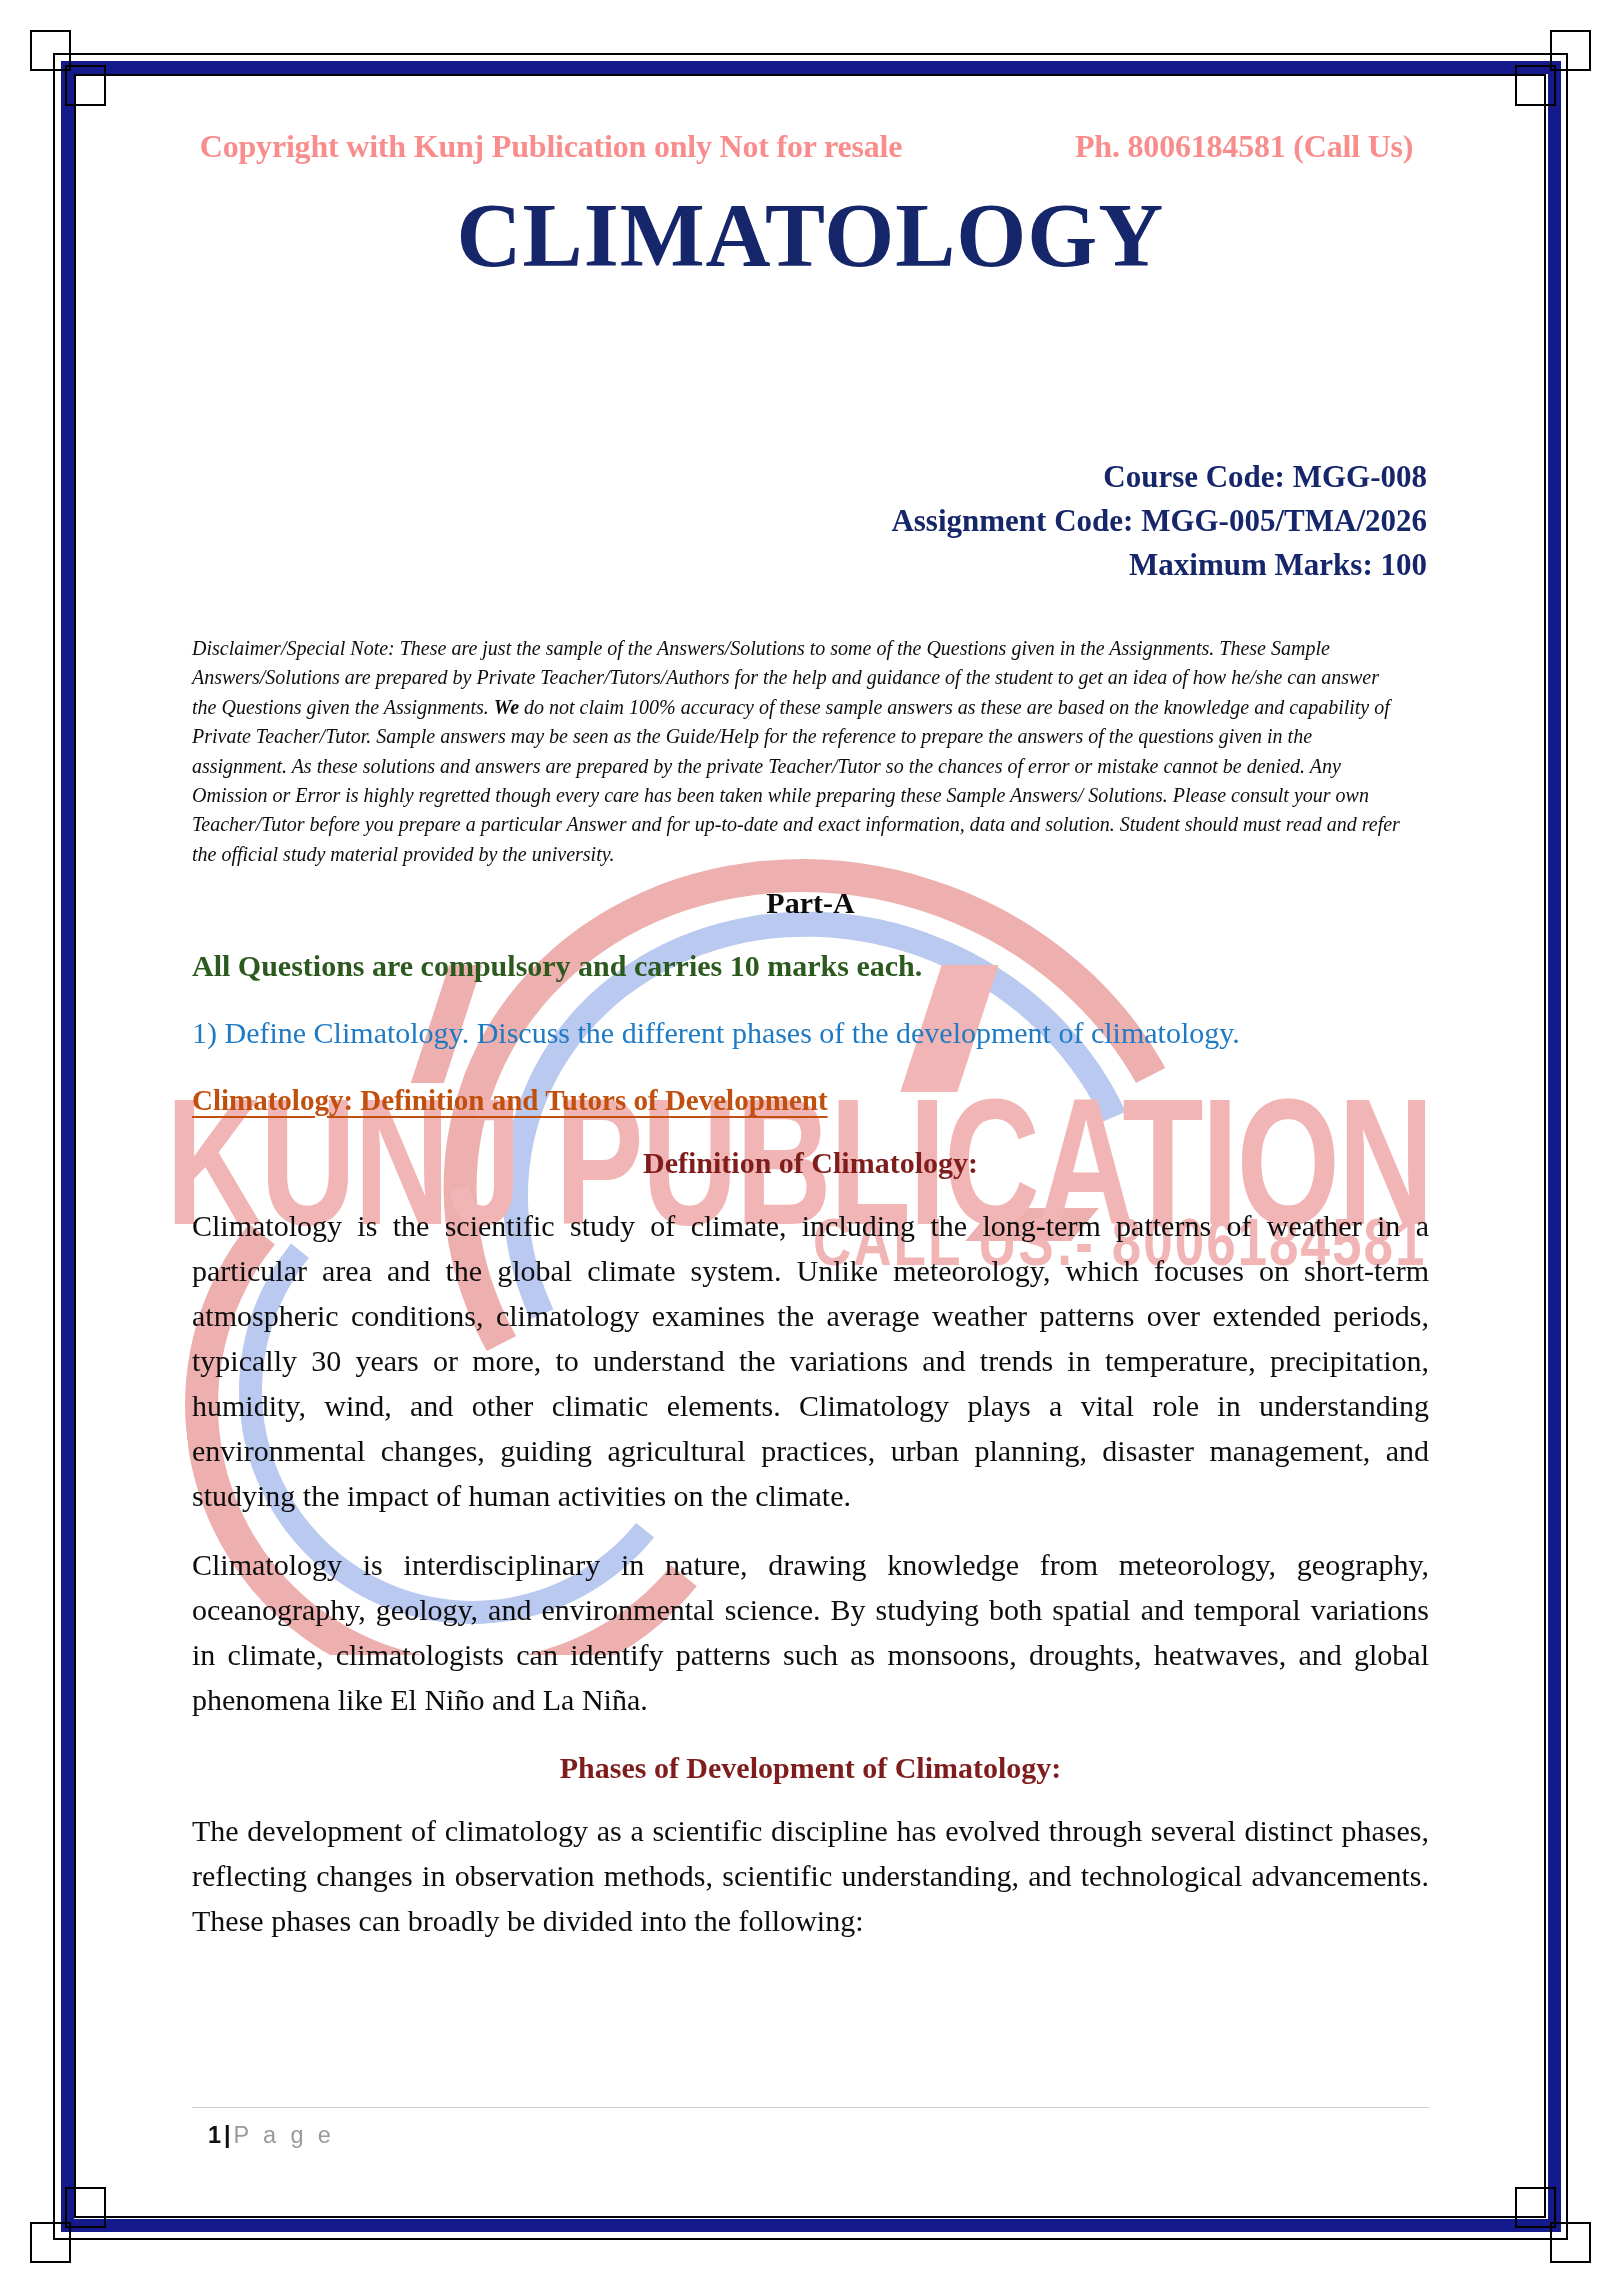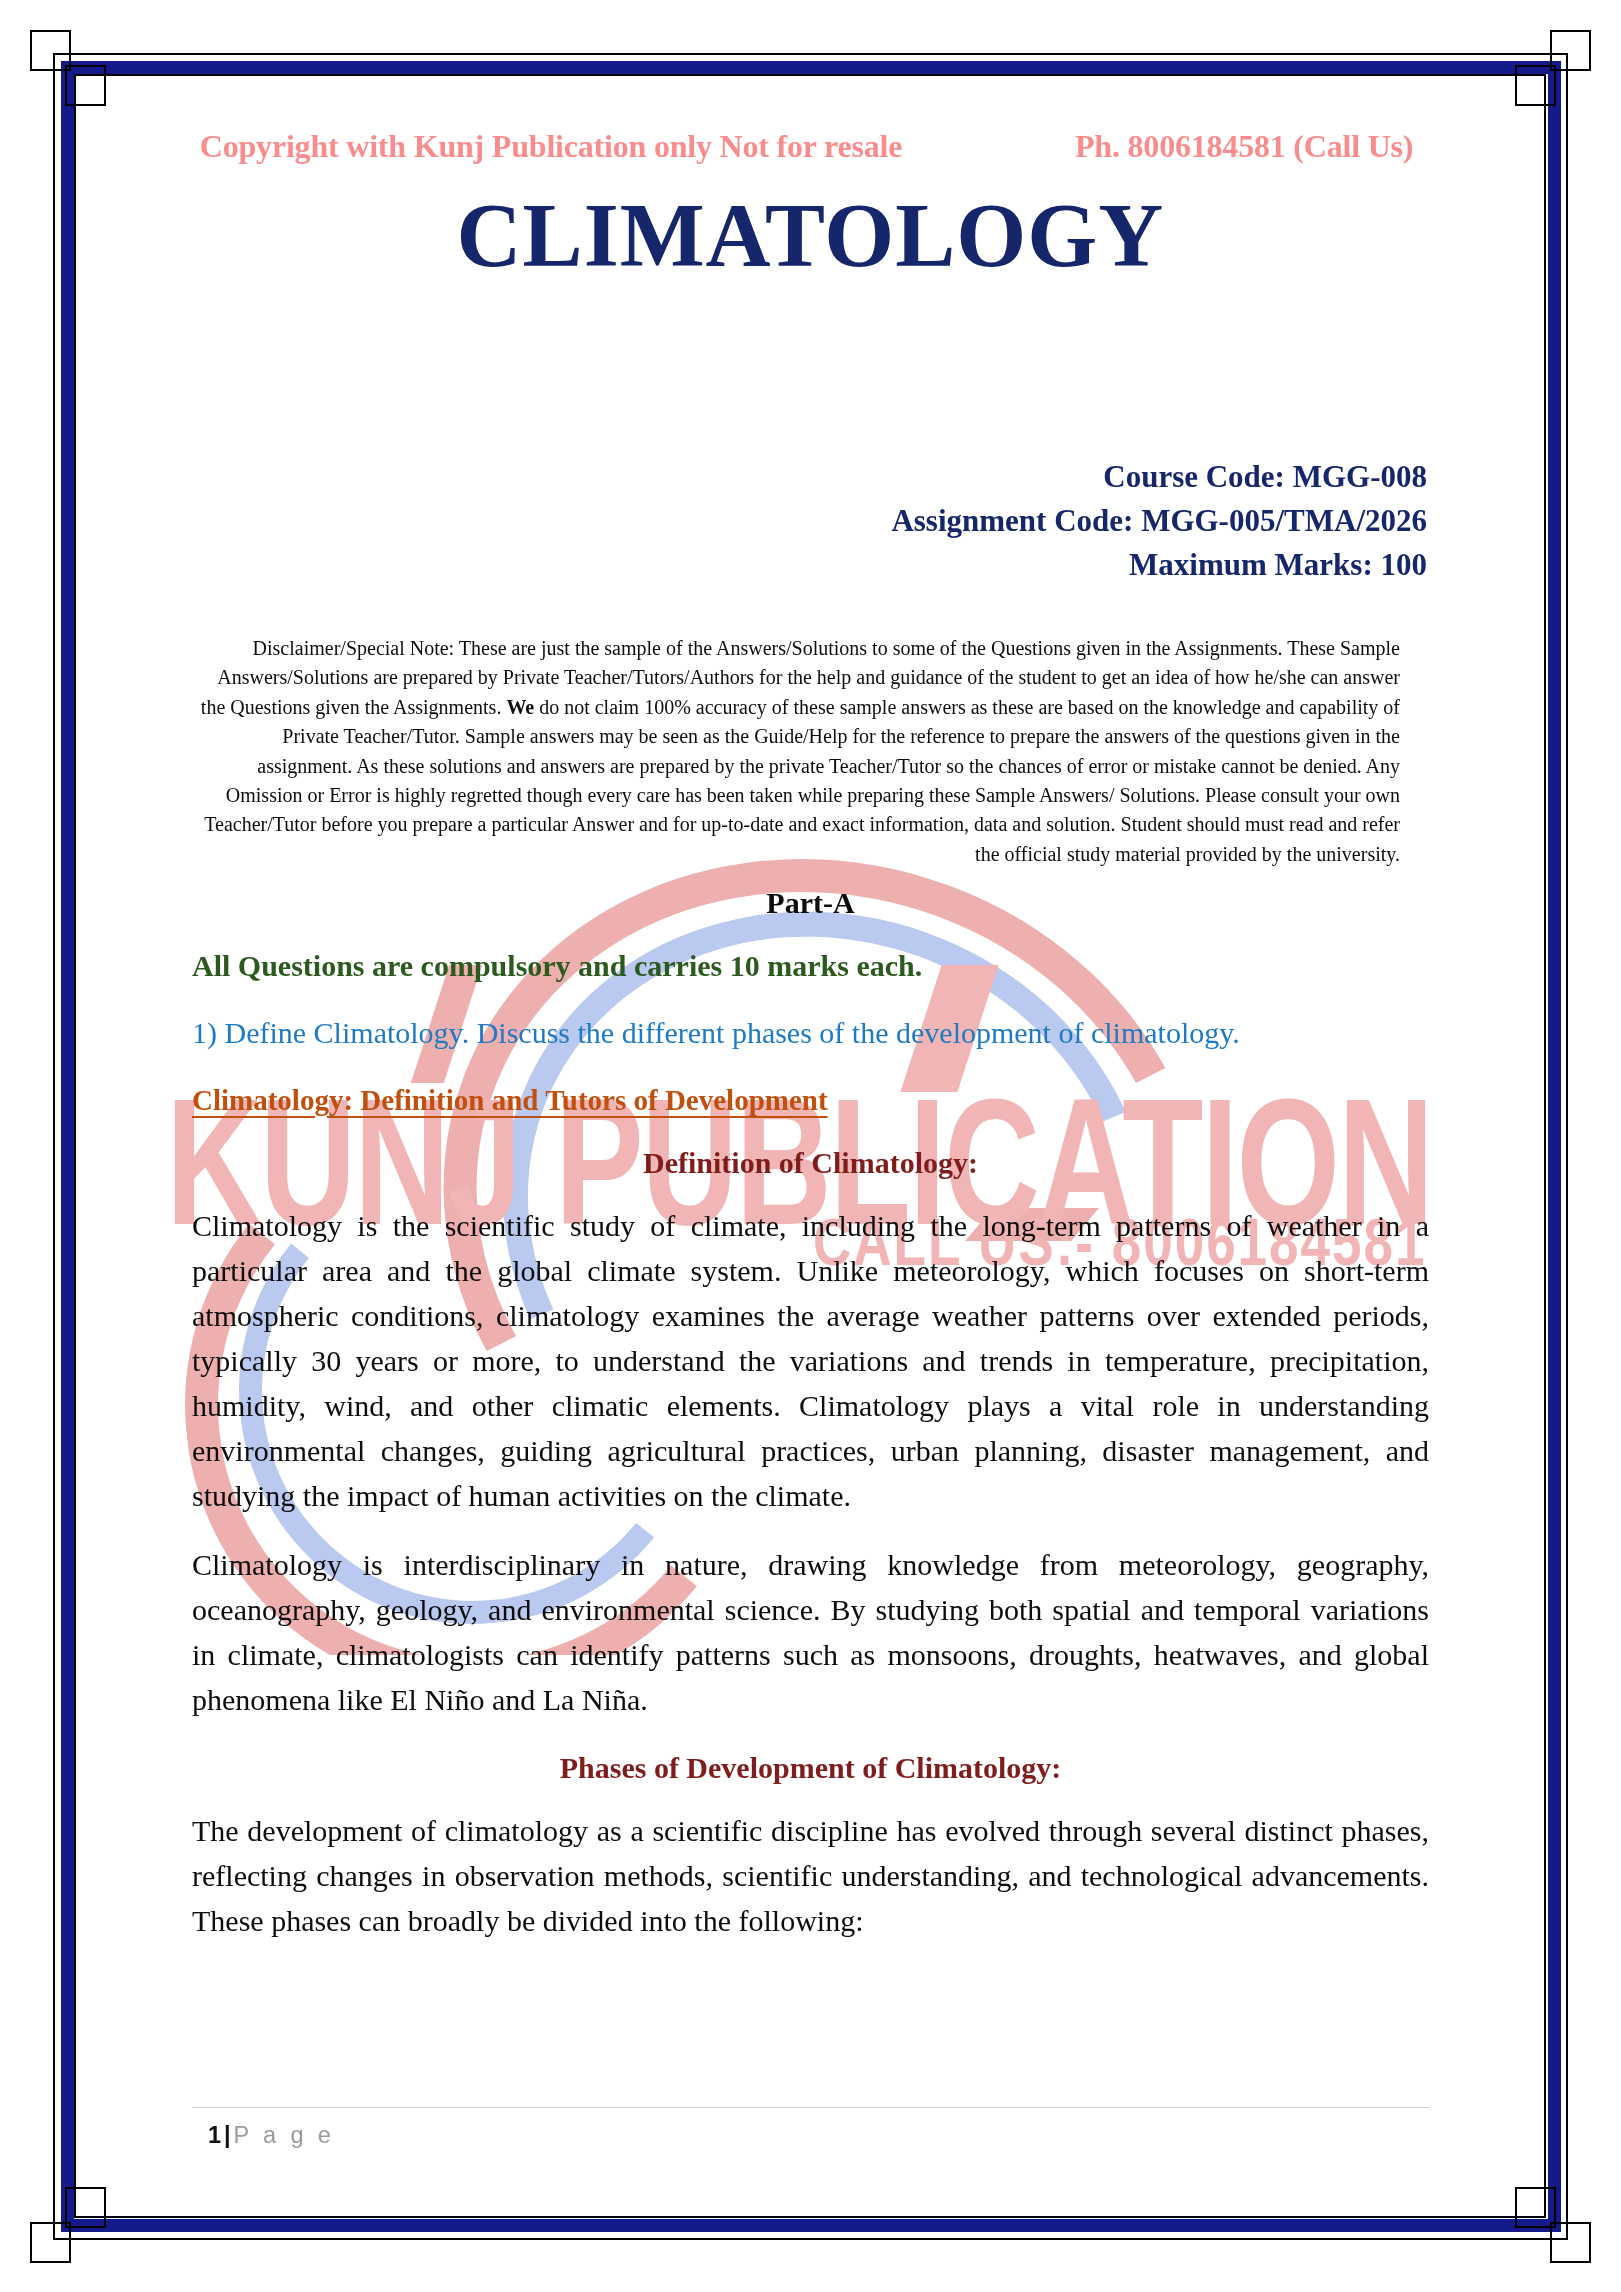--- a/index.html
+++ b/index.html
@@ -196,22 +196,23 @@
     font-weight: bold;
     font-size: 31px;
     line-height: 1.42;
     margin-top: 172px;
     padding-right: 2px;
   }
 
   .disclaimer {
     margin-top: 47px;
     font-size: 20px;
+    font-style: italic;
     line-height: 1.47;
-    text-align: right;
+    text-align: left;
     color: #0d0d0d;
     padding-right: 29px;
   }
   .disclaimer b { font-weight: bold; }
 
   .part-heading {
     text-align: center;
     font-weight: bold;
     font-size: 30px;
     color: #0d0d0d;

